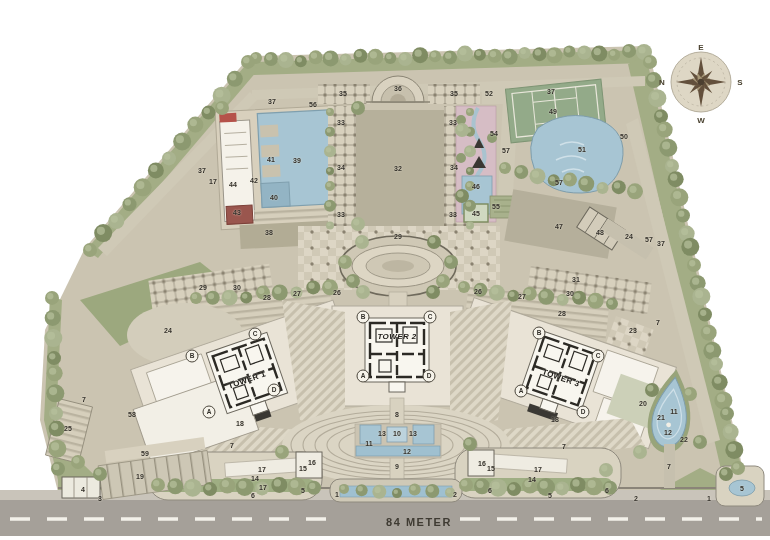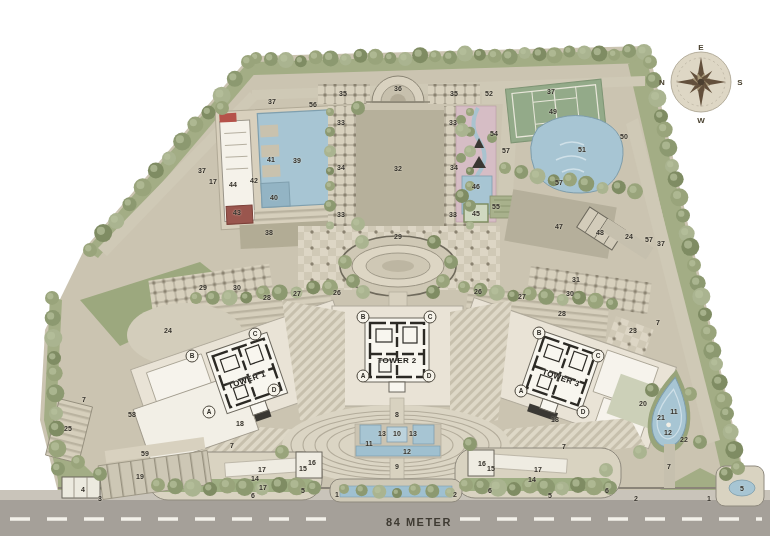--- a/index.html
+++ b/index.html
@@ -737,17 +737,17 @@
       <span class="corner-letter" style="left: 430px; top: 317px;">C</span>
       <span class="corner-letter" style="left: 363px; top: 376px;">A</span>
       <span class="corner-letter" style="left: 429px; top: 376px;">D</span>
       <span class="corner-letter" style="left: 539px; top: 333px;">B</span>
       <span class="corner-letter" style="left: 598px; top: 356px;">C</span>
       <span class="corner-letter" style="left: 521px; top: 391px;">A</span>
       <span class="corner-letter" style="left: 583px; top: 412px;">D</span>
     </div>
 <div class="layer" id="tower-labels-layer">
       <span class="tower-label" style="left: 247px; top: 380px; transform: translate(-50%, -50%) rotate(-19deg);">TOWER 1</span>
-      <span class="tower-label" style="left: 397px; top: 360px; transform: translate(-50%, -50%) rotate(0deg);">TOWER 2</span>
+      <span class="tower-label" style="left: 397px; top: 336px; transform: translate(-50%, -50%) rotate(0deg); font-style: italic;">TOWER 2</span>
       <span class="tower-label" style="left: 561px; top: 378px; transform: translate(-50%, -50%) rotate(19deg);">TOWER 3</span>
     </div>
 <div class="road-label" style="left:395px;top:522px;margin-left:24px;">84 METER</div>
 </div>
 
 </body></html>

